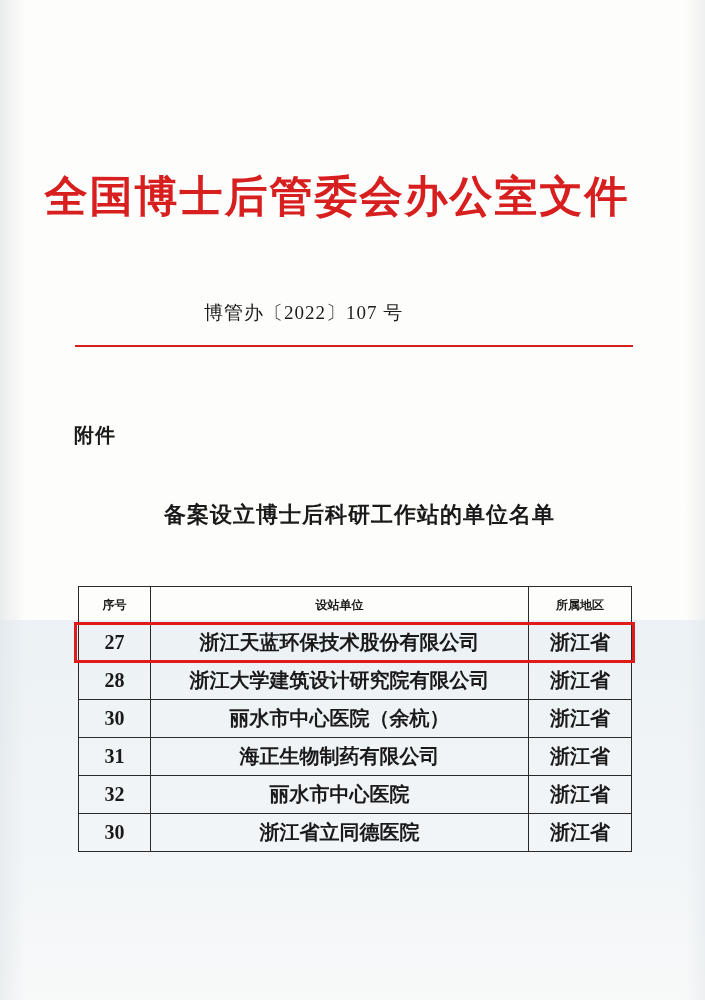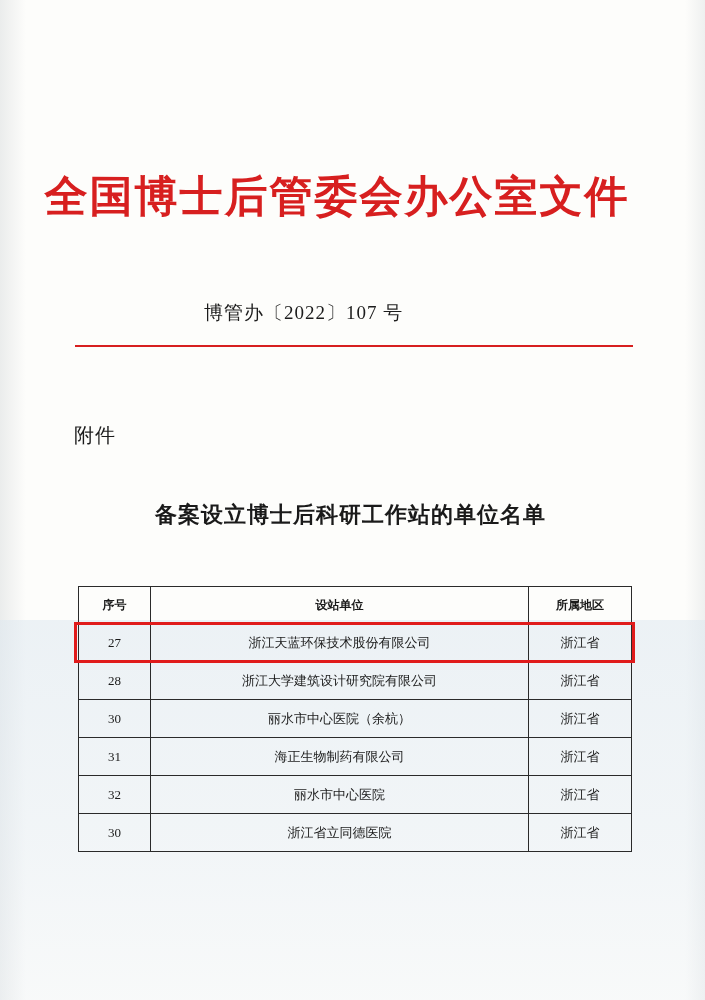--- a/index.html
+++ b/index.html
@@ -82,28 +82,28 @@
     width: 558px;
     height: 2px;
     background: #d71f1f;
   }
 
   .attachment-label {
     position: absolute;
     left: 74px;
     top: 422px;
     font-size: 20px;
-    font-weight: normal;
+    font-weight: bold;
     letter-spacing: 1px;
   }
 
   .list-title {
     position: absolute;
     top: 500px;
-    left: 7px;
+    left: 16px;
     width: 687px;
     text-align: center;
     font-size: 22px;
     font-weight: bold;
     letter-spacing: 1px;
   }
 
   .table-wrap {
     position: absolute;
     left: 78px;
@@ -113,22 +113,22 @@
   table.unit-table {
     border-collapse: collapse;
     width: 553px;
     table-layout: fixed;
   }
   table.unit-table td, table.unit-table th {
     border: 1px solid #2a2a2a;
     height: 37px;
     text-align: center;
     vertical-align: middle;
-    font-size: 13px;
-    font-weight: normal;
+    font-size: 20px;
+    font-weight: bold;
     padding: 0;
     background: transparent;
   }
   table.unit-table thead th {
     font-weight: bold;
     font-size: 12px;
     height: 36px;
   }
   col.c-no { width: 72px; }
   col.c-unit { width: 378px; }

